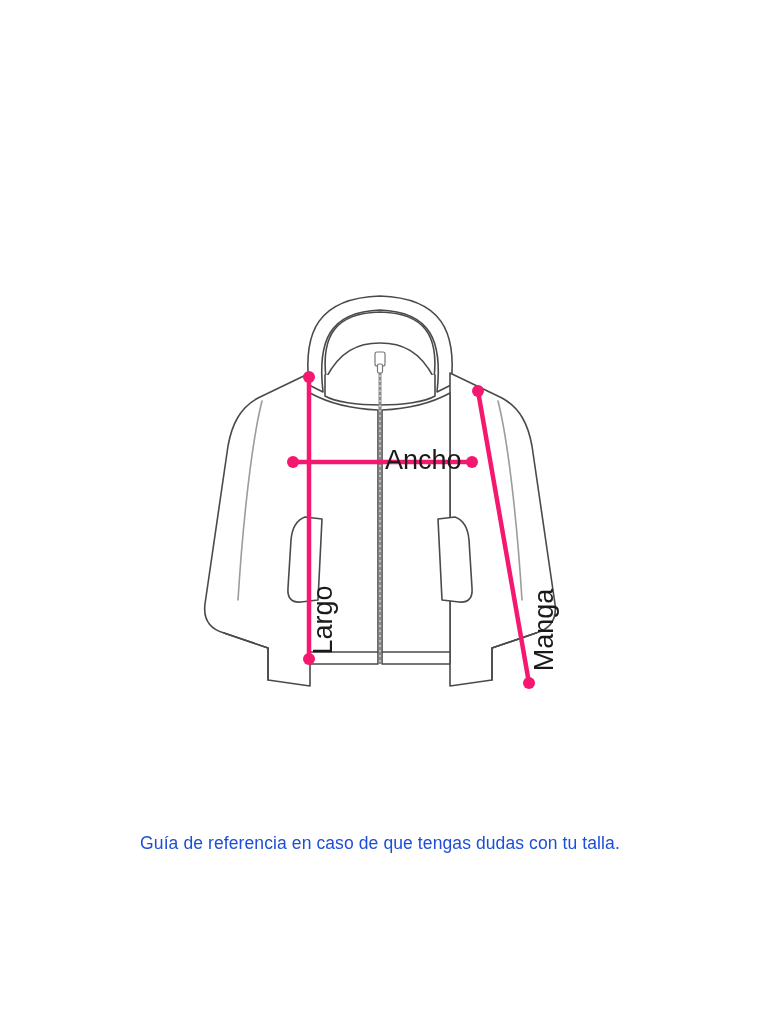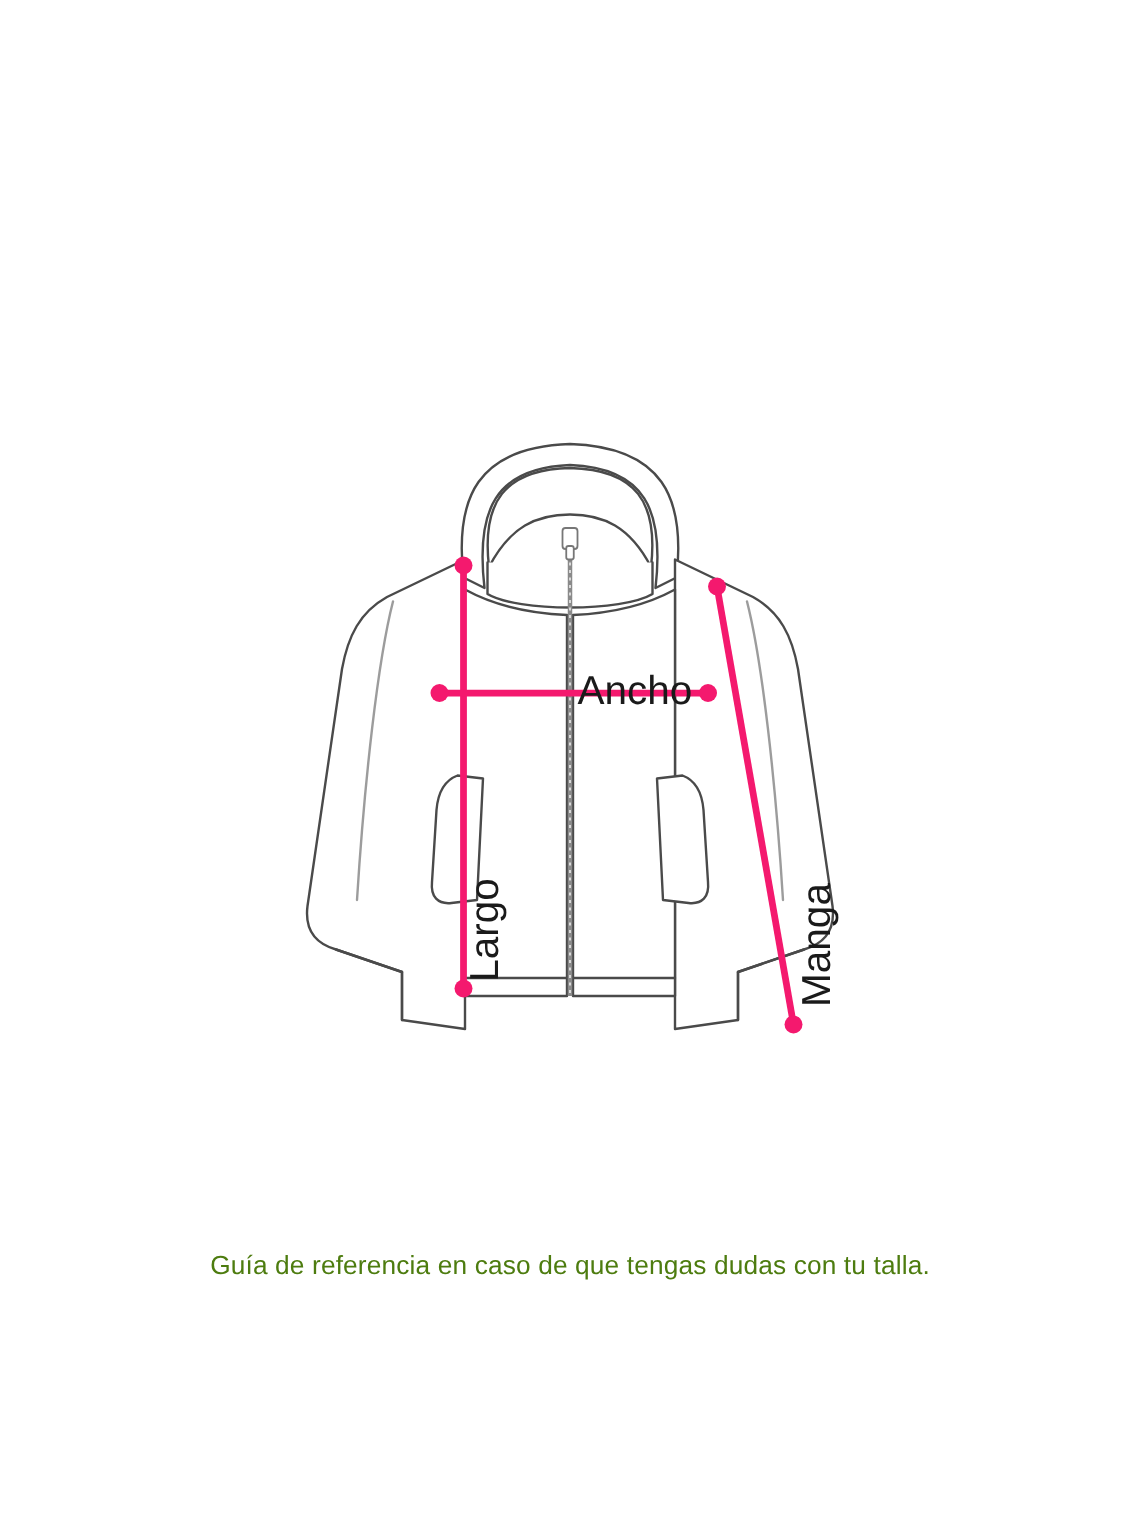--- a/index.html
+++ b/index.html
@@ -45,21 +45,21 @@
     left: 0;
     top: 830px;
     width: 760px;
     text-align: center;
   }
   #caption p {
     margin: 0;
     font-family: "Liberation Sans", sans-serif;
     font-size: 17.5px;
     line-height: 27px;
-    color: #4d7c0f;
+    color: #1d4ed8;
     letter-spacing: 0.1px;
   }
 </style>
 </head>
 <body>
 
 <div id="page">
 
   <div id="diagram-wrap">
     <svg class="garment-diagram" viewBox="0 0 760 820" xmlns="http://www.w3.org/2000/svg">

